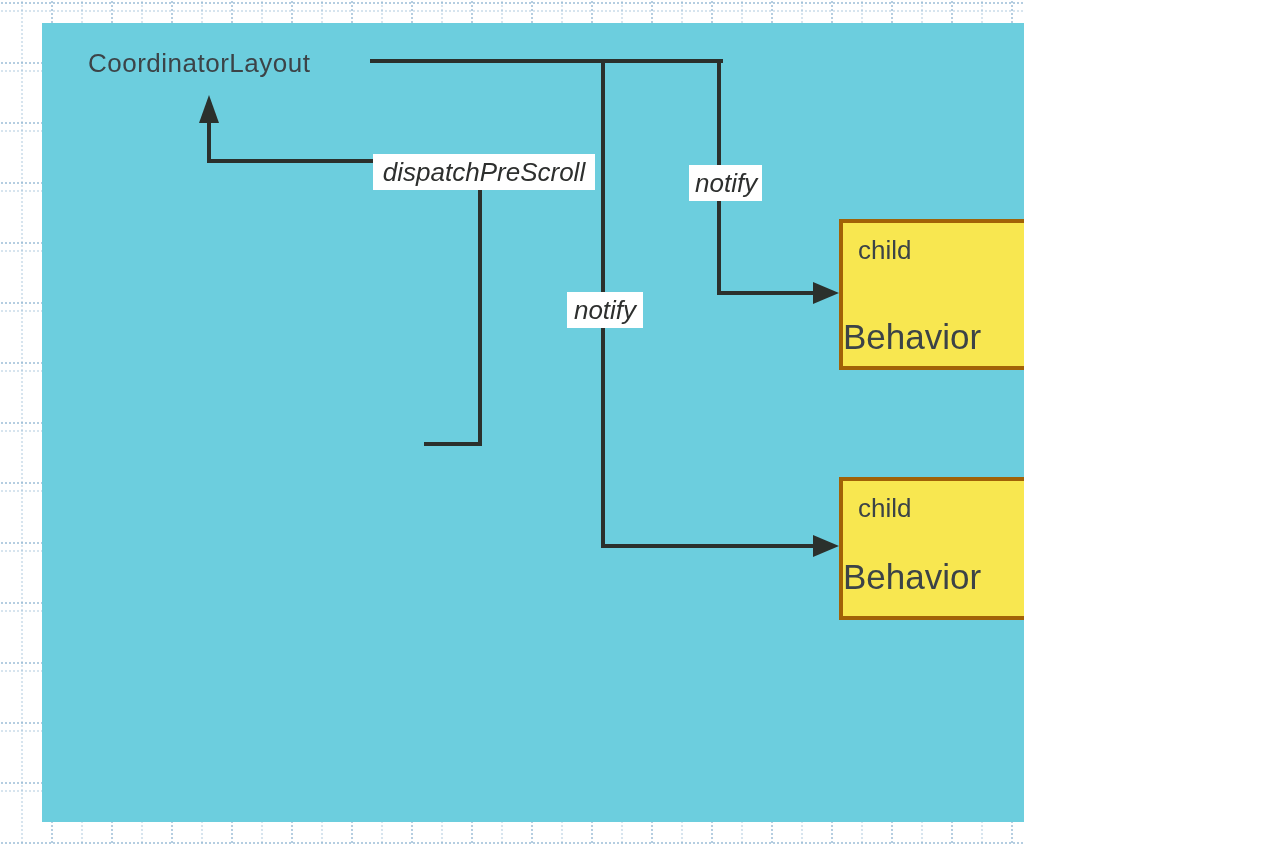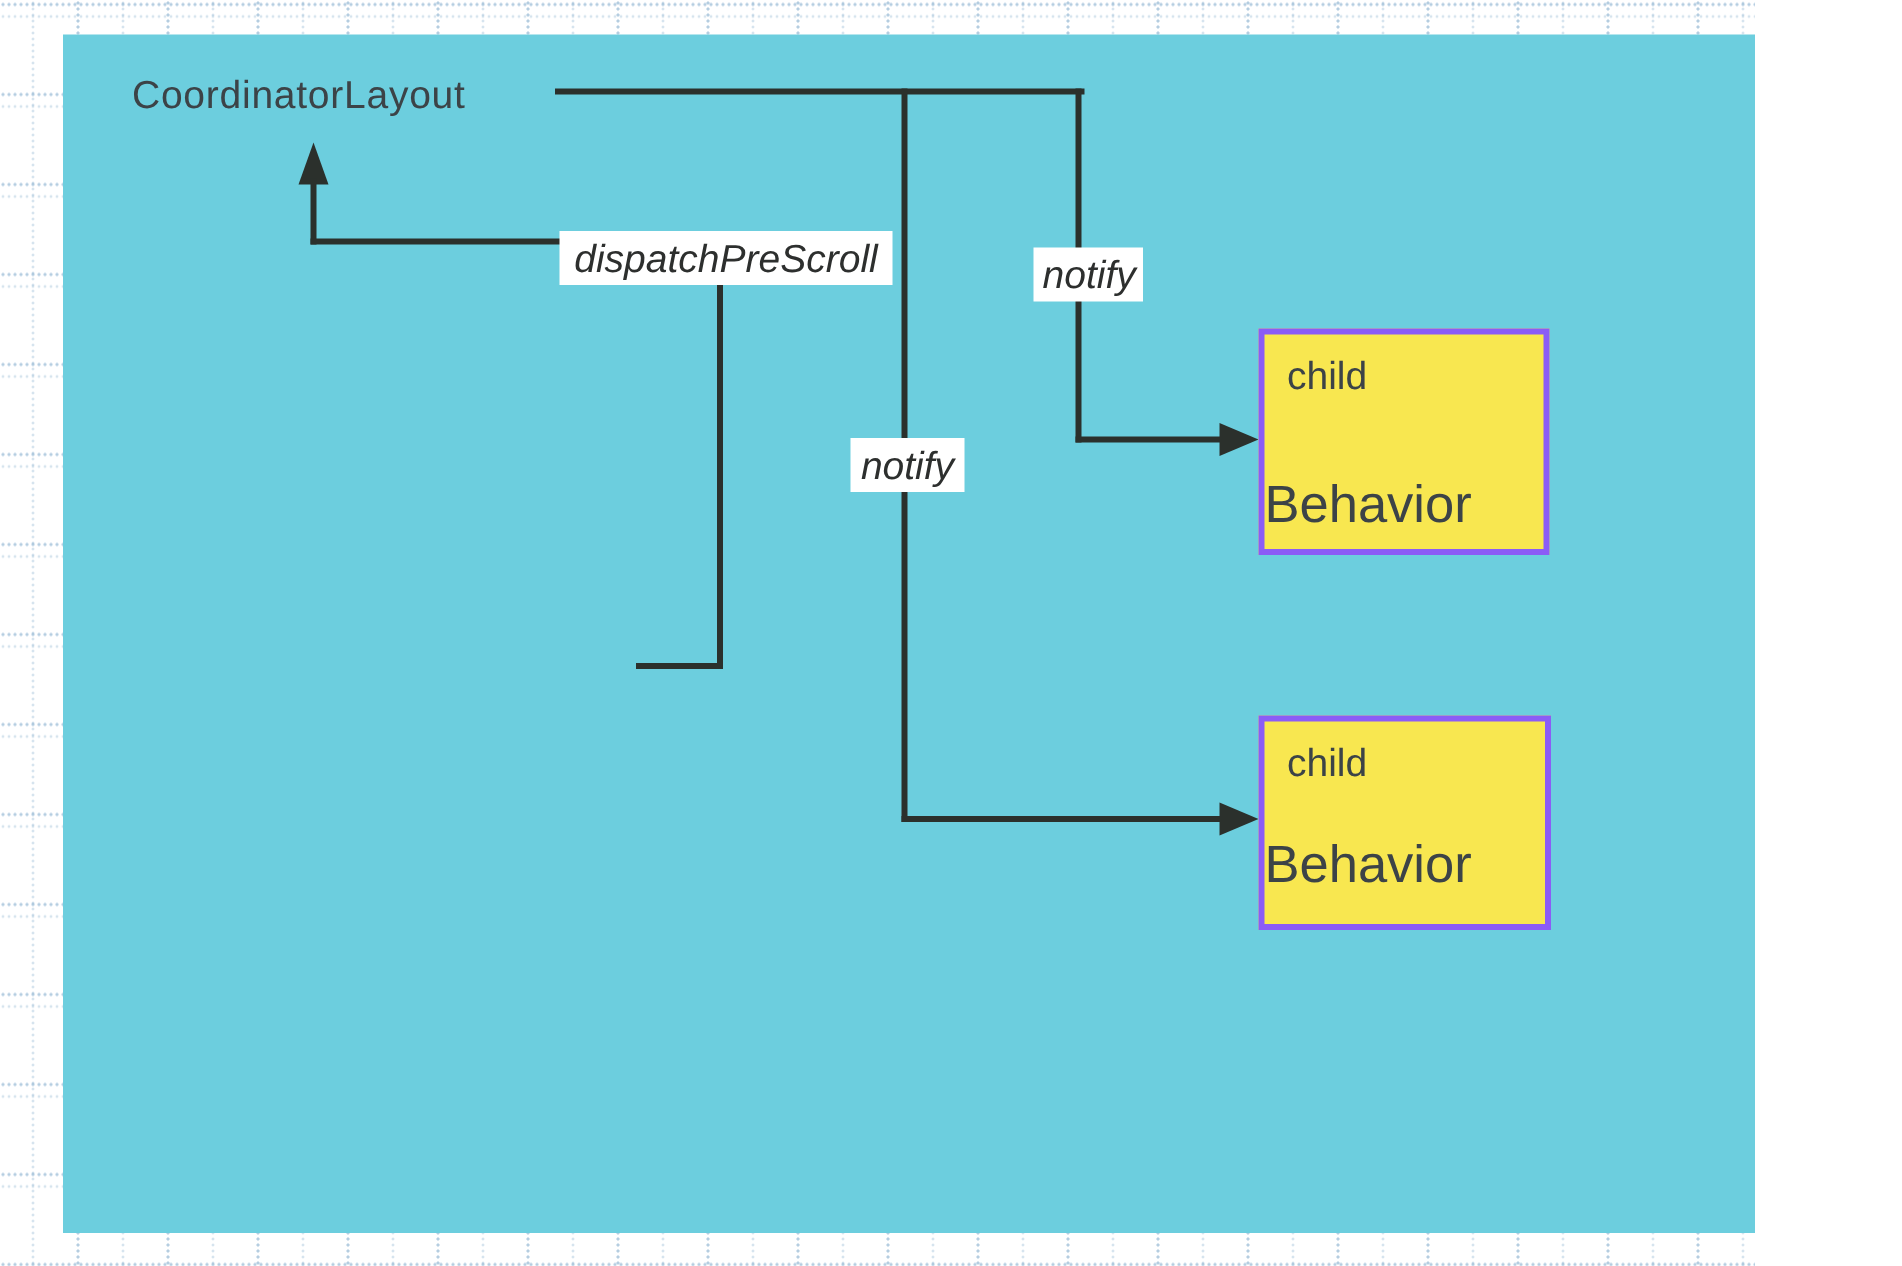--- a/index.html
+++ b/index.html
@@ -3,21 +3,21 @@
 <meta charset="utf-8">
 <style>
   html, body {
     margin: 0;
     padding: 0;
     background: #ffffff;
     font-family: "Liberation Sans", "DejaVu Sans", sans-serif;
   }
   .stage {
     position: relative;
-    width: 1170px;
+    width: 1024px;
     height: 844px;
     overflow: hidden;
     background-color: #ffffff;
     
     background-image:
       radial-gradient(circle, rgba(120,165,200,0.55) 0.8px, rgba(120,165,200,0) 1.3px),
       radial-gradient(circle, rgba(120,165,200,0.55) 0.8px, rgba(120,165,200,0) 1.3px),
       radial-gradient(circle, rgba(120,165,200,0.30) 0.7px, rgba(120,165,200,0) 1.2px),
       radial-gradient(circle, rgba(120,165,200,0.30) 0.7px, rgba(120,165,200,0) 1.2px);
     background-size: 60px 4px, 4px 60px, 60px 4px, 4px 60px;
@@ -69,21 +69,21 @@
     background: var(--nest-scroll-child-fill, #E5332A);
     border: 4px dashed rgba(252,246,236,0.95);
   }
   .nest-box .node-title {
     position: absolute; left: 20px; top: 20px;
     color: #ffffff; font-size: 26px; letter-spacing: 0.5px; white-space: nowrap;
   }
   .behavior-box {
     position: absolute; z-index: 3;
     background: var(--behavior-fill, #F8E750);
-    border: 4px solid #8b5cf6;
+    border: 4px solid #a16207;
     box-sizing: border-box;
   }
   .behavior-box .node-title {
     position: absolute; left: 15px; top: 12px;
     font-size: 26px; color: var(--text-dark, #3C4347); white-space: nowrap;
   }
   .behavior-box .node-subtitle {
     position: absolute; left: 0; right: 12px;
     text-align: left;
     font-size: 35px; color: var(--text-dark, #3C4347); white-space: nowrap;

